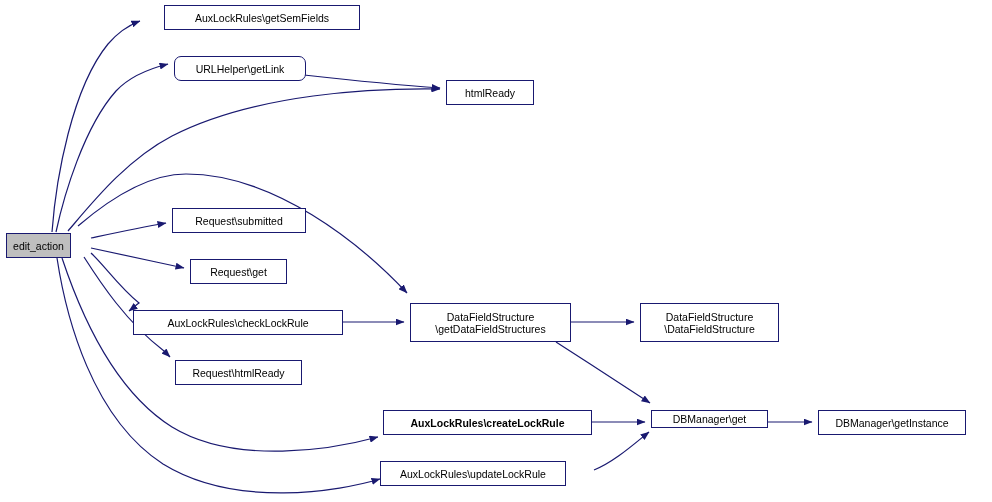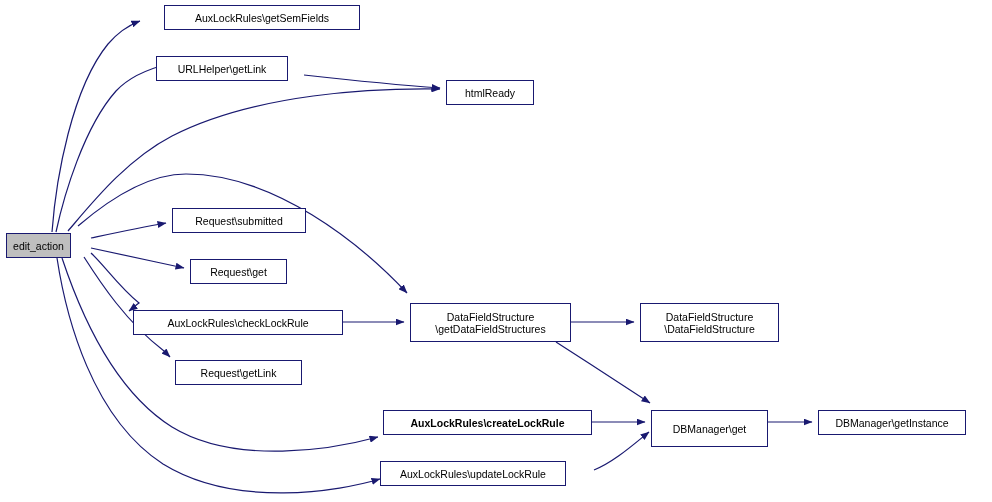--- a/index.html
+++ b/index.html
@@ -70,27 +70,27 @@
       <path d="M 571,322 C 592,322 613,322 634,322"></path>
       <path d="M 556,342 C 587,362 627,388 650,403"></path>
       <path d="M 592,422 C 610,422 629,422 645,422"></path>
       <path d="M 594,470 C 614,462 634,444 649,432"></path>
       <path d="M 768,422 C 785,422 800,422 812,422"></path>
     </g>
   </svg>
 
   <div class="node current" style="left:6px;top:233px;width:65px;height:25px;">edit_action</div>
   <div class="node" style="left:140px;top:5px;width:196px;height:25px;margin-left:24px;">AuxLockRules\getSemFields</div>
-  <div class="node" style="left:156px;top:56px;width:132px;height:25px;">URLHelper\getLink</div>
+  <div class="node" style="left:174px;top:56px;width:132px;height:25px;border-radius:7px;">URLHelper\getLink</div>
   <div class="node" style="left:446px;top:80px;width:88px;height:25px;">htmlReady</div>
   <div class="node" style="left:190px;top:259px;width:97px;height:25px;">Request\get</div>
   <div class="node" style="left:172px;top:208px;width:134px;height:25px;">Request\submitted</div>
   <div class="node" style="left:133px;top:310px;width:210px;height:25px;">AuxLockRules\checkLockRule</div>
-  <div class="node" style="left:175px;top:360px;width:127px;height:25px;">Request\getLink</div>
+  <div class="node" style="left:175px;top:360px;width:127px;height:25px;">Request\htmlReady</div>
   <div class="node" style="left:410px;top:303px;width:161px;height:39px;">DataFieldStructure
 \getDataFieldStructures</div>
   <div class="node" style="left:640px;top:303px;width:139px;height:39px;">DataFieldStructure
 \DataFieldStructure</div>
   <div class="node" style="left:383px;top:410px;width:209px;height:25px;font-weight:bold;">AuxLockRules\createLockRule</div>
   <div class="node" style="left:380px;top:461px;width:186px;height:25px;">AuxLockRules\updateLockRule</div>
-  <div class="node" style="left:651px;top:410px;width:117px;height:37px;">DBManager\get</div>
+  <div class="node" style="left:651px;top:410px;width:117px;height:18px;">DBManager\get</div>
   <div class="node" style="left:818px;top:410px;width:148px;height:25px;">DBManager\getInstance</div>
 </div>
 
 </body></html>

